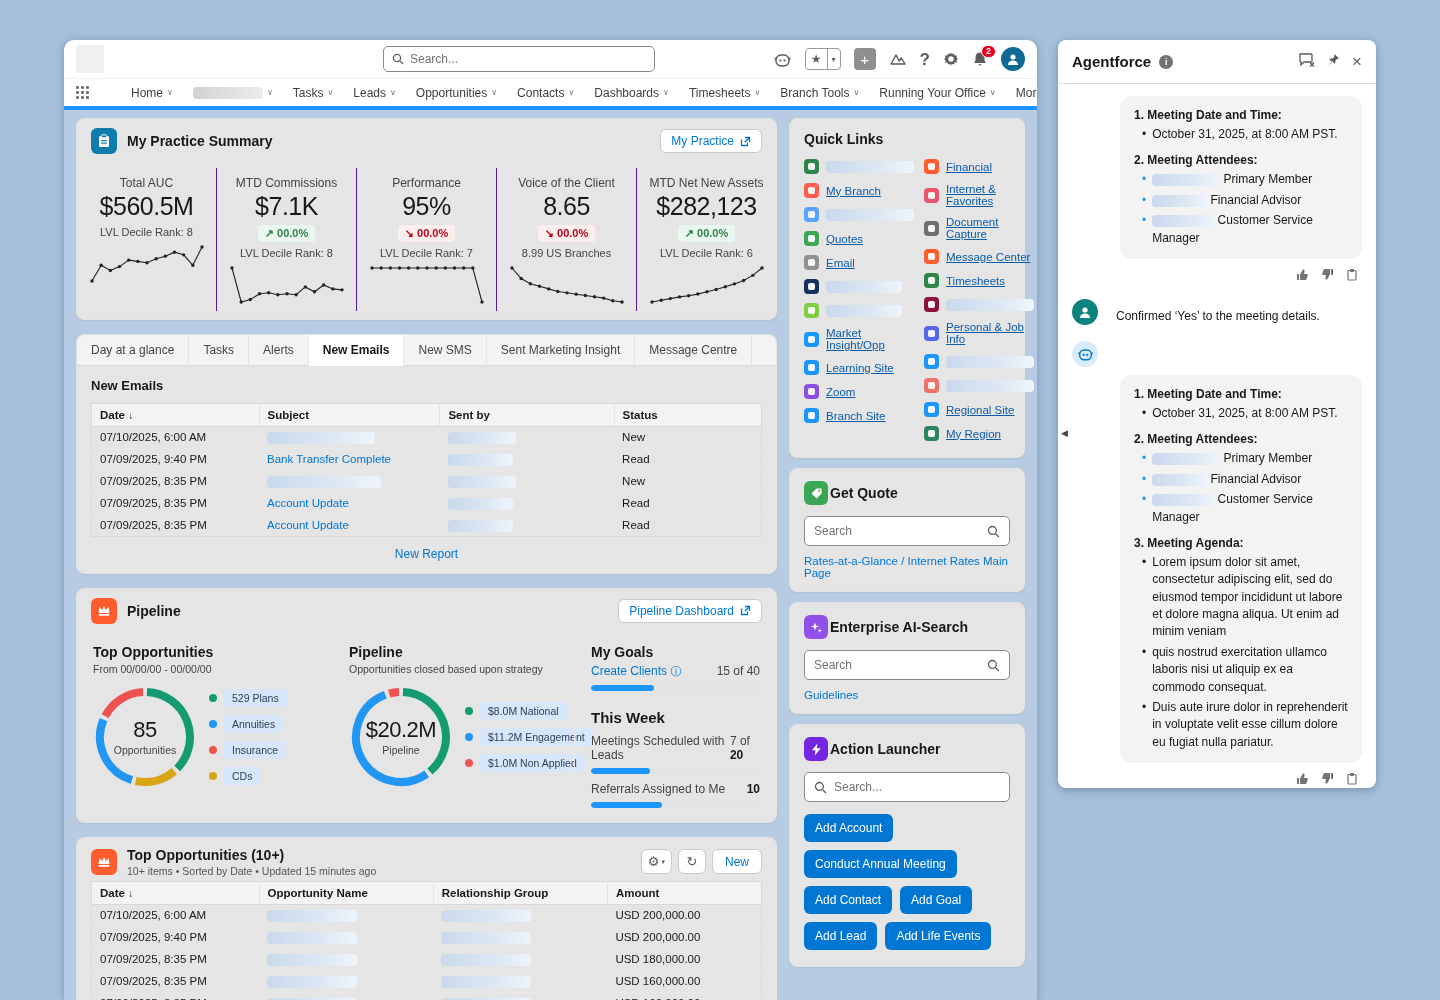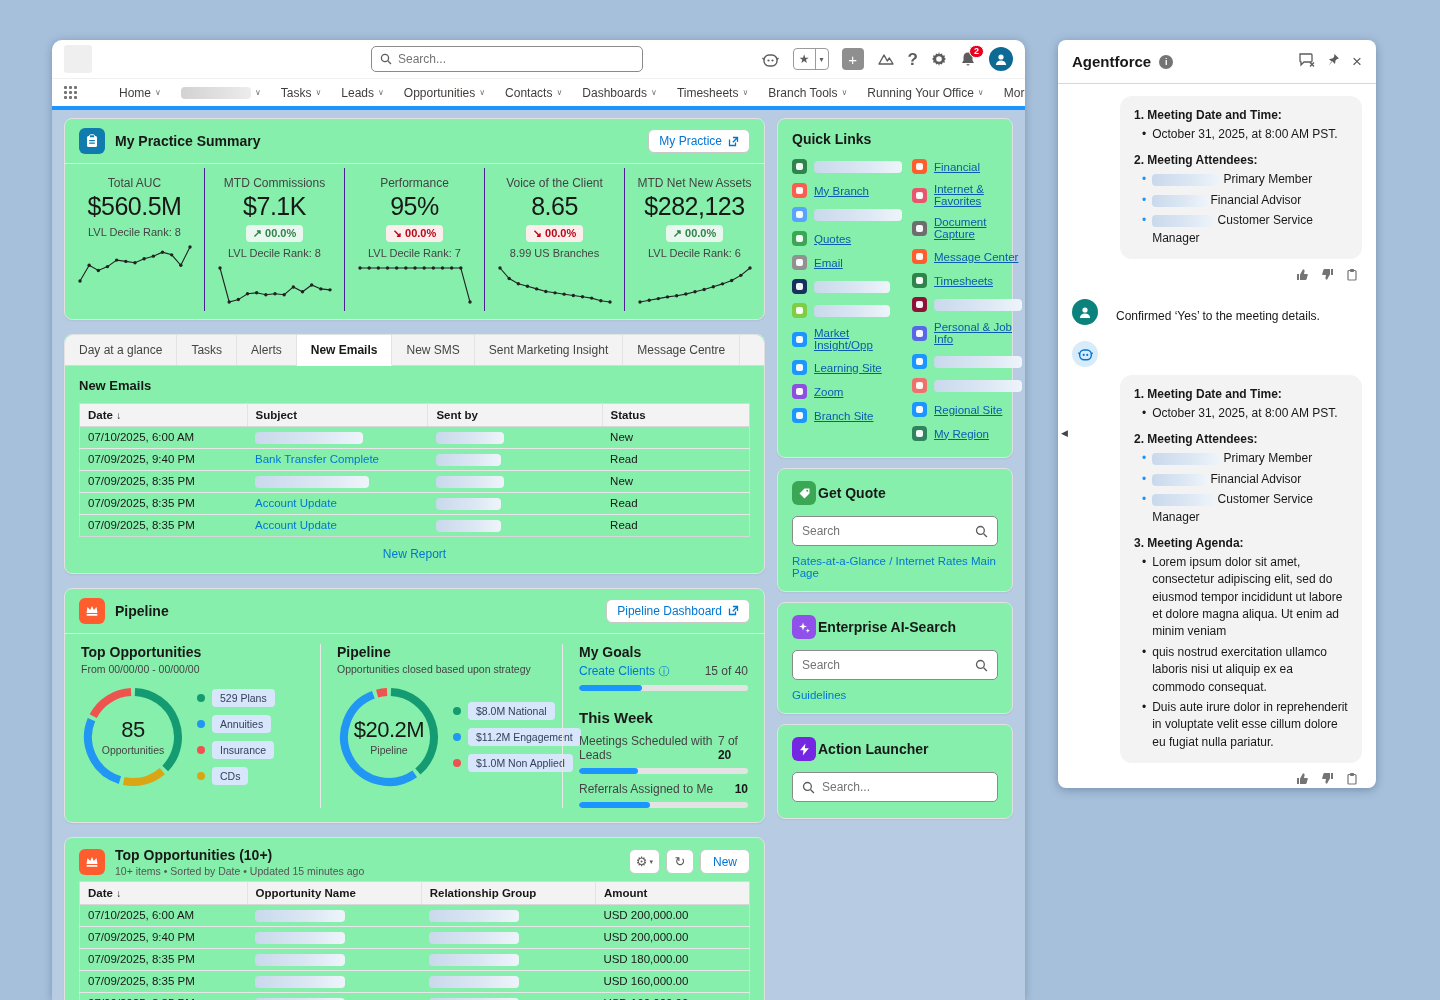--- a/index.html
+++ b/index.html
@@ -1,20 +1,20 @@
 <!DOCTYPE html>
 <html><head>
 <meta charset="utf-8">
 <style>
   * { margin:0; padding:0; box-sizing:border-box; }
   body { font-family:"Liberation Sans",sans-serif; }
   .canvas { position:relative; width:1440px; height:1000px; background:#a6c0dc; overflow:hidden; font-family:"Liberation Sans",sans-serif; color:#181818; }
 
   
-  .app { position:absolute; left:52px; top:40px; width:973px; height:960px; background:#b7cbe2; border-radius:10px 10px 0 0; overflow:hidden; box-shadow:0 1px 8px rgba(30,50,80,.3); }
+  .app { position:absolute; left:64px; top:40px; width:973px; height:960px; background:#b7cbe2; border-radius:10px 10px 0 0; overflow:hidden; box-shadow:0 1px 8px rgba(30,50,80,.3); }
   .app-header { height:38px; background:#fff; display:flex; align-items:center; padding:0 12px; position:relative; }
   .logo-ph { width:28px; height:28px; background:#efefef; border-radius:3px; }
   .search-wrap { position:absolute; left:319px; top:6px; width:272px; height:26px; border:1px solid #8a8a8a; border-radius:5px; display:flex; align-items:center; padding:0 8px; gap:6px; background:#fff; }
   .search-wrap input { border:none; outline:none; flex:1; font-size:12px; color:#181818; font-family:inherit; }
   .search-wrap input::placeholder { color:#747474; }
   .hdr-icons { margin-left:auto; display:flex; align-items:center; gap:13px; }
   .hicon { color:#5c5c5c; font-size:16px; line-height:1; position:relative; cursor:pointer; display:flex; align-items:center; }
   .star-box { border:1px solid #9b9b9b; border-radius:4px; display:flex; align-items:center; height:22px; }
   .star-box .st { padding:0 5px; font-size:12px; color:#5c5c5c; }
   .star-box .dv { width:1px; height:22px; background:#9b9b9b; }
@@ -27,21 +27,21 @@
   .waffle { display:grid; grid-template-columns:repeat(3,3px); grid-gap:2px; margin-right:10px; }
   .waffle i { width:3px; height:3px; background:#747474; border-radius:1px; }
   .brand-blur { width:96px; height:14px; border-radius:3px; margin-right:22px; }
   .nav-item { display:flex; align-items:center; gap:4px; padding:0 10px; font-size:12px; color:#3e3e3c; cursor:pointer; white-space:nowrap; }
   .nav-item .caret { font-size:8px; color:#747474; }
   .brand-bar { height:4px; background:#1b96ff; }
 
   .content { display:flex; gap:12px; padding:8px 12px 0 12px; }
   .main-col { width:714px; display:flex; flex-direction:column; gap:14px; }
   .side-col { width:236px; display:flex; flex-direction:column; gap:10px; }
-  .card { background:#86efac; border-radius:8px; border:1px solid #e2e2e2; box-shadow:0 1px 2px rgba(0,0,0,.06); }
+  .card { background:#e5e5e5; border-radius:8px; border:1px solid #e2e2e2; box-shadow:0 1px 2px rgba(0,0,0,.06); }
 
   .card-head { display:flex; align-items:center; gap:10px; padding:9px 14px; }
   .app-icon { width:26px; height:26px; border-radius:6px; display:flex; align-items:center; justify-content:center; flex:none; }
   .card-title { font-size:14px; font-weight:bold; color:#181818; }
   .head-btn { margin-left:auto; border:1px solid #c9c9c9; border-radius:6px; background:#fff; color:#0176d3; font-size:12px; padding:4px 10px; display:flex; align-items:center; gap:6px; cursor:pointer; font-family:inherit; }
   .hr { height:1px; background:#e8e8e8; }
 
   
   .kpi-row { display:flex; padding:4px 0 8px 0; }
   .kpi { flex:1; text-align:center; border-right:1px solid #4c1d95; padding-top:8px; }
@@ -802,20 +802,28 @@
             </span>
             <span class="side-title">Action Launcher</span>
           </div>
           <div class="srch">
             <svg width="13" height="13" viewBox="0 0 12 12">
                 <circle cx="5" cy="5" r="3.6" fill="none" stroke="#5c5c5c" stroke-width="1.2"></circle>
                 <line x1="8" y1="8" x2="11" y2="11" stroke="#5c5c5c" stroke-width="1.2"></line>
               </svg>
             <input type="text" placeholder="Search..." style="">
           </div>
+          <div class="al-btns" id="al-btns">
+              <button class="al-btn">Add Account</button>
+              <button class="al-btn">Conduct Annual Meeting</button>
+              <button class="al-btn">Add Contact</button>
+              <button class="al-btn">Add Goal</button>
+              <button class="al-btn">Add Lead</button>
+              <button class="al-btn">Add Life Events</button>
+            </div>
         </div>
 
       </div>
     </div>
   </div>
 
   <div class="agent">
     <div class="agent-head">
       <span class="agent-title">Agentforce</span>
       <span class="info-dot">i</span>

